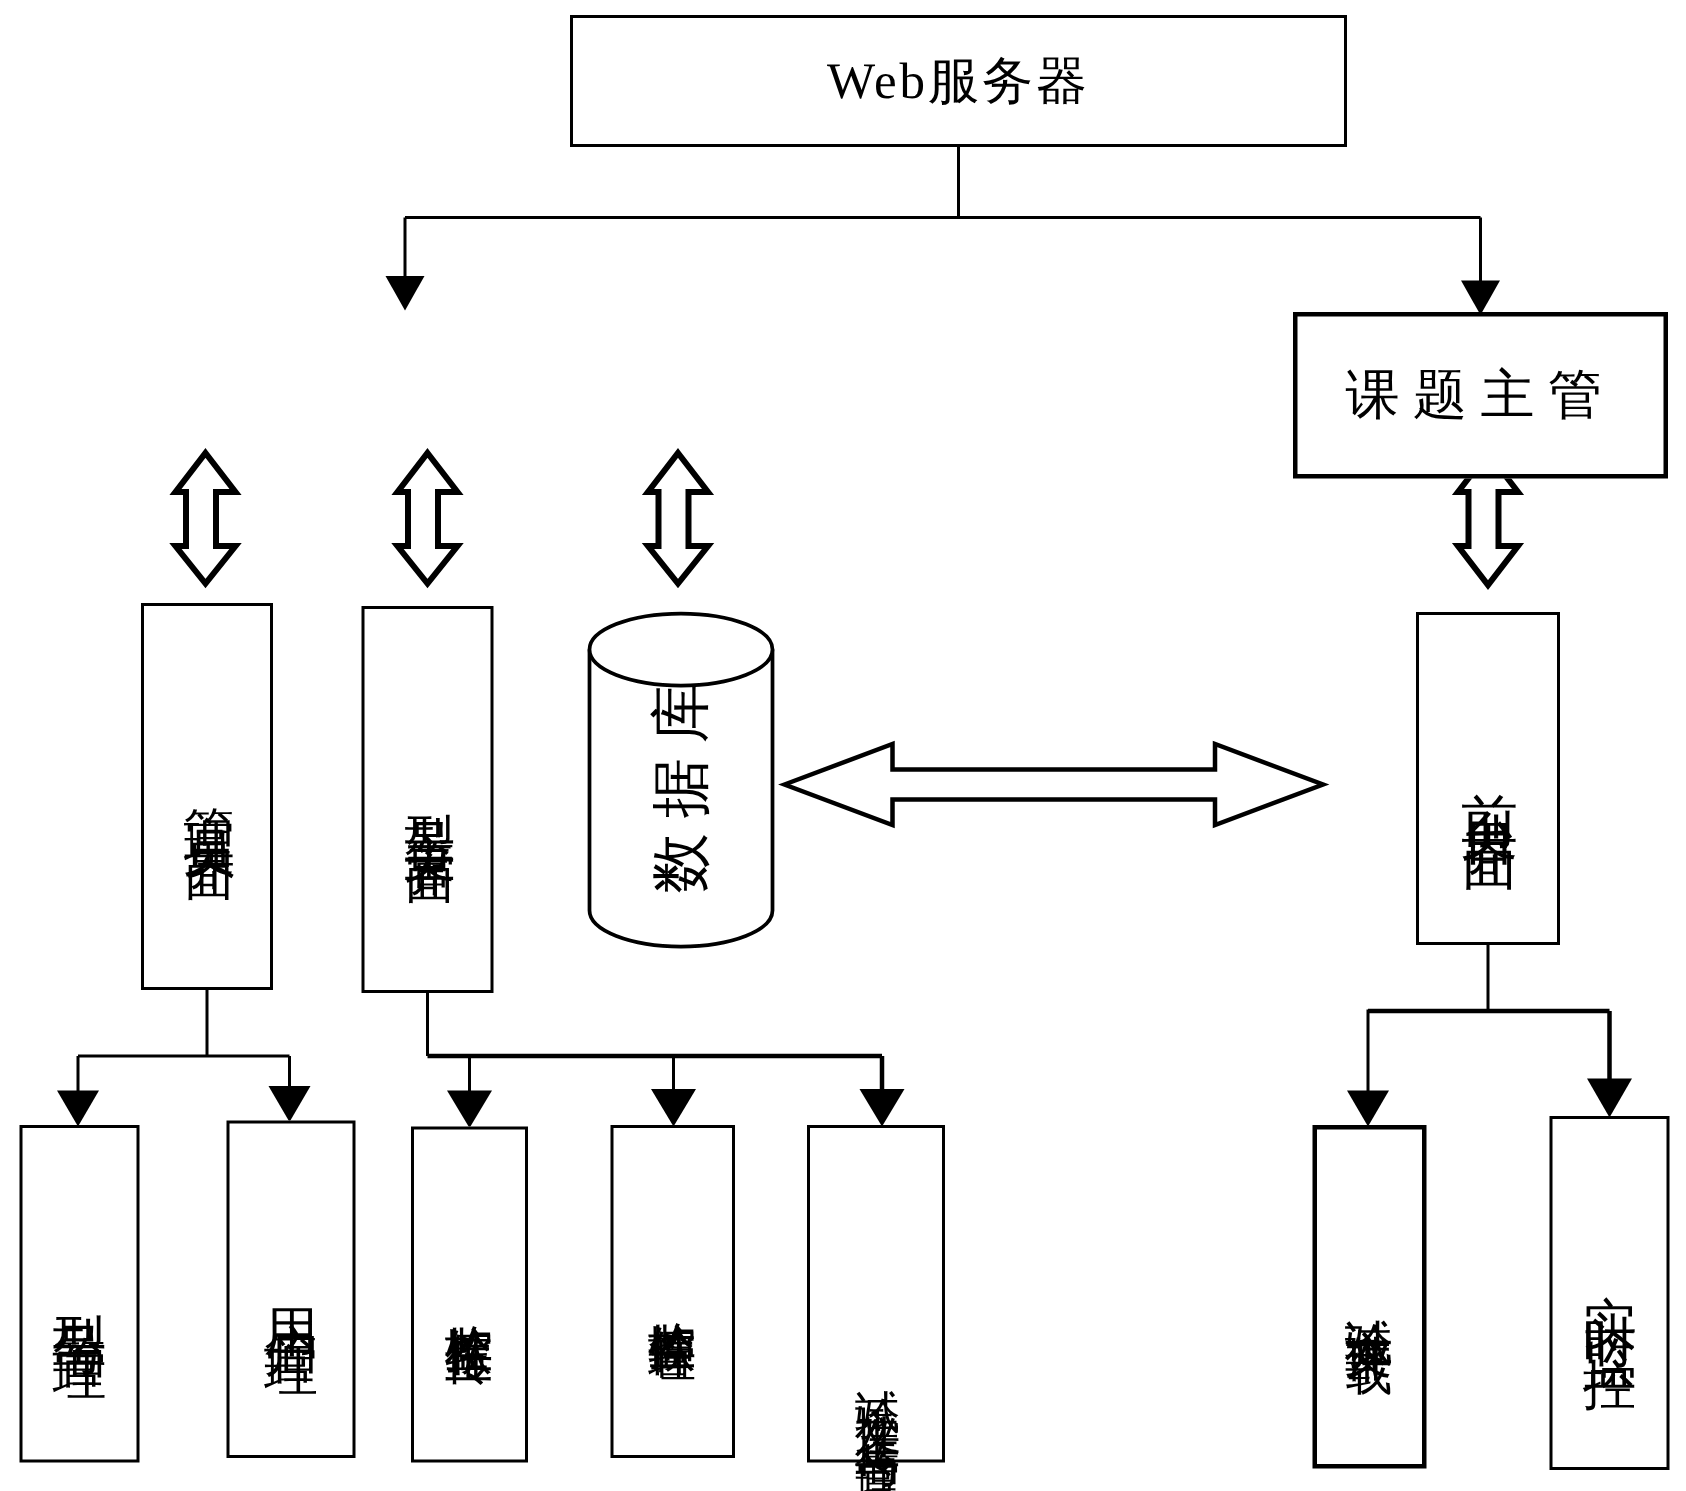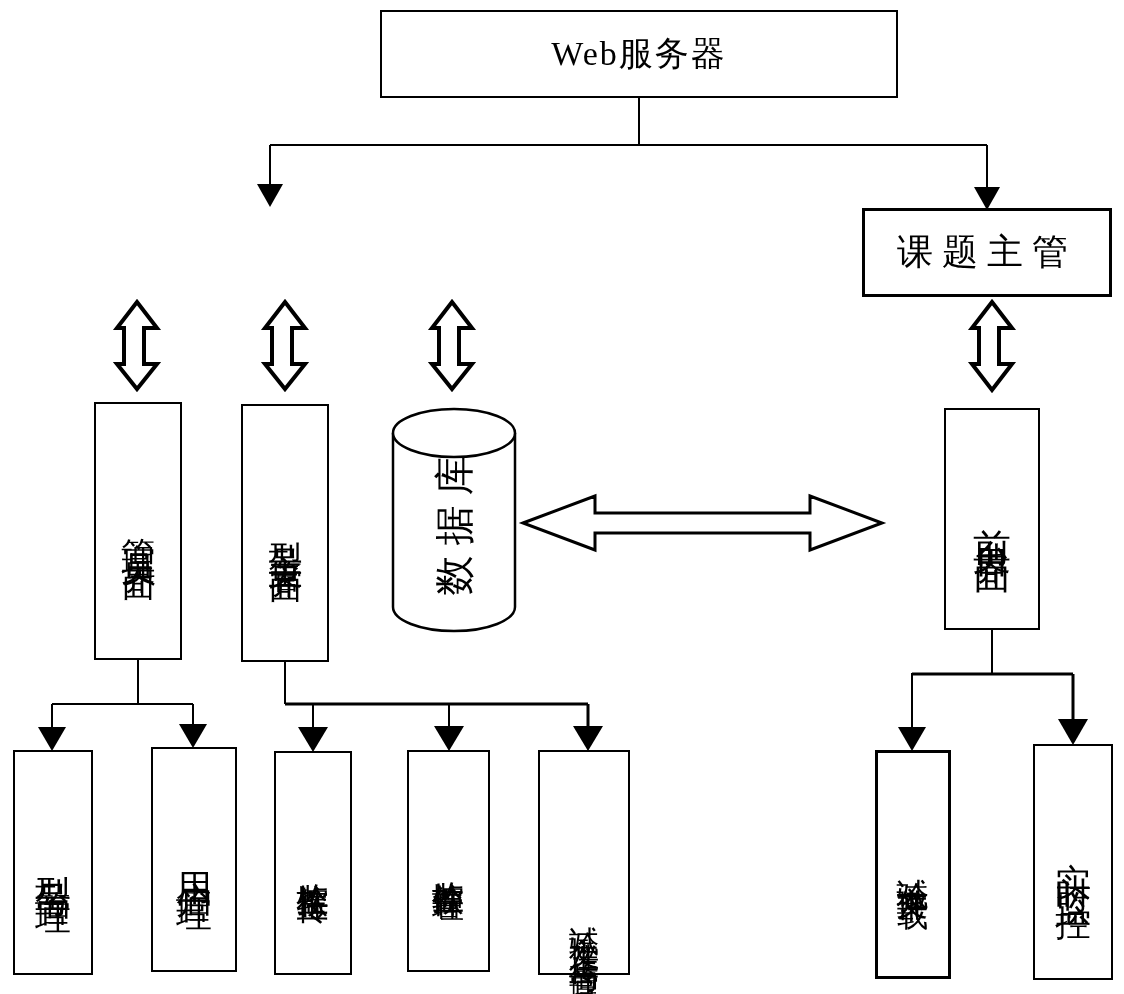--- a/index.html
+++ b/index.html
@@ -90,21 +90,21 @@
       <path class="ah" d="M912 751 l-14 -24 h28 z"></path>
       <path class="ah" d="M1073 745 l-15 -26 h30 z"></path>
     </g>
   </svg>
 
   <div class="box" style="left:380px;top:10px;width:518px;height:88px">
     <span class="n-web">Web服务器</span>
   </div>
 
 
-  <div class="box" style="left:862px;top:208px;width:250px;height:89px;border-width:3px">
+  <div class="box" style="left:862px;top:208px;width:250px;height:111px;border-width:3px">
     <span class="n-proj">课题主管</span>
   </div>
 
   <div class="box" style="left:94px;top:402px;width:88px;height:258px">
     <span class="vtext v-admin-if">管理员界面</span>
   </div>
 
   <div class="box" style="left:241px;top:404px;width:88px;height:258px">
     <span class="vtext v-model-if">型号主管界面</span>
   </div>

